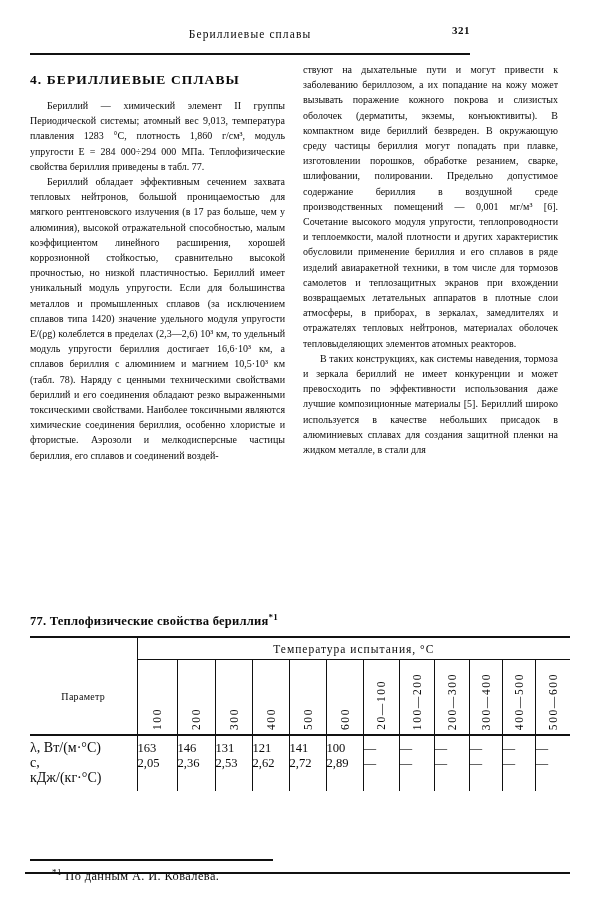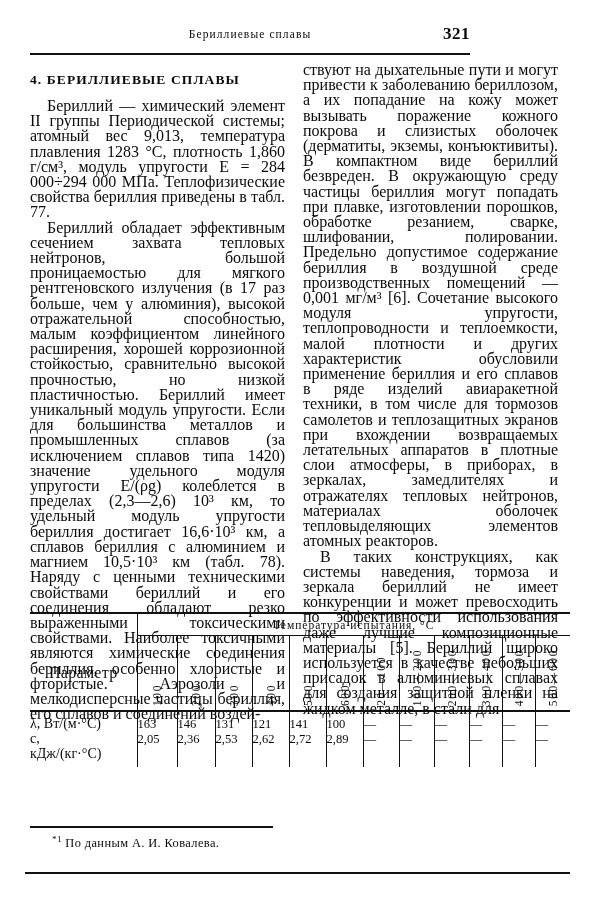--- a/index.html
+++ b/index.html
@@ -33,21 +33,21 @@
     text-align: center;
     font-size: 11.5px;
     letter-spacing: 1.1px;
     font-family: "Liberation Serif", "DejaVu Serif", serif;
     padding-top: 2px;
   }
   .runhead-pageno {
     position: absolute;
     right: 0;
     top: -2px;
-    font-size: 17px;
+    font-size: 11px;
     font-weight: bold;
     letter-spacing: 0.5px;
   }
   .rule-top {
     border-top: 2.2px solid #111;
     margin-top: 5px;
     margin-bottom: 0;
   }
 
   
@@ -60,21 +60,21 @@
     width: 255px;
   }
 
   
   .columns {
     position: relative;
     margin-top: -36px;
   }
   .col {
     width: 255px;
-    font-size: 16px;
+    font-size: 10px;
     line-height: 15.2px;
     text-align: justify;
     text-justify: inter-word;
     hyphens: manual;
   }
   .col-left {
     position: absolute;
     left: 0;
     top: 36px;
   }
@@ -125,21 +125,21 @@
 
   .hdr-span {
     text-align: center;
     font-size: 11.5px;
     letter-spacing: 1px;
     height: 21px;
     vertical-align: middle;
   }
   .stub-head {
     text-align: center;
-    font-size: 16px;
+    font-size: 10px;
     vertical-align: middle;
     letter-spacing: 0.3px;
   }
   .vert-cell {
     height: 74px;
     vertical-align: bottom;
     text-align: center;
     padding-bottom: 3px;
   }
   .vert-txt {
@@ -162,21 +162,21 @@
     line-height: 15px;
     height: 15px;
   }
   td.dash { letter-spacing: 0; }
   .row-pad { height: 6px; }
 
   
   .footnote-wrap {
     position: absolute;
     left: 30px;
-    top: 826px;
+    top: 859px;
     width: 540px;
   }
   .footnote-rule {
     border-top: 2px solid #111;
     width: 243px;
     margin-bottom: 6px;
   }
   .footnote-text {
     font-size: 12.4px;
     letter-spacing: 0.4px;
@@ -216,20 +216,24 @@
 
     <div class="col col-right">
       <p class="cont">ствуют на дыхательные пути и могут привести к заболеванию бериллозом, а их попадание на кожу может вызывать поражение кожного покрова и слизистых оболочек (дерматиты, экземы, конъюктивиты). В компактном виде бериллий безвреден. В окружающую среду частицы бериллия могут попадать при плавке, изготовлении порошков, обработке резанием, сварке, шлифовании, полировании. Предельно допустимое содержание бериллия в воздушной среде производственных помещений — 0,001 мг/м³ [6]. Сочетание высокого модуля упругости, теплопроводности и теплоемкости, малой плотности и других характеристик обусловили применение бериллия и его сплавов в ряде изделий авиаракетной техники, в том числе для тормозов самолетов и теплозащитных экранов при вхождении возвращаемых летательных аппаратов в плотные слои атмосферы, в приборах, в зеркалах, замедлителях и отражателях тепловых нейтронов, материалах оболочек тепловыделяющих элементов атомных реакторов.</p>
       <p>В таких конструкциях, как системы наведения, тормоза и зеркала бериллий не имеет конкуренции и может превосходить по эффективности использования даже лучшие композиционные материалы [5]. Бериллий широко используется в качестве небольших присадок в алюминиевых сплавах для создания защитной пленки на жидком металле, в стали для</p>
     </div>
 
   </div>
 
   <div class="table-block">
 
+    <div class="table-caption">
+      <span>77.</span>
+      <span>Теплофизические свойства бериллия</span><sup>*1</sup>
+    </div>
 
     <table class="spec">
       <colgroup>
         <col style="width:107px">
         <col style="width:40px">
           <col style="width:38px">
           <col style="width:37px">
         <col style="width:37px">
           <col style="width:37px">
           <col style="width:37px">

